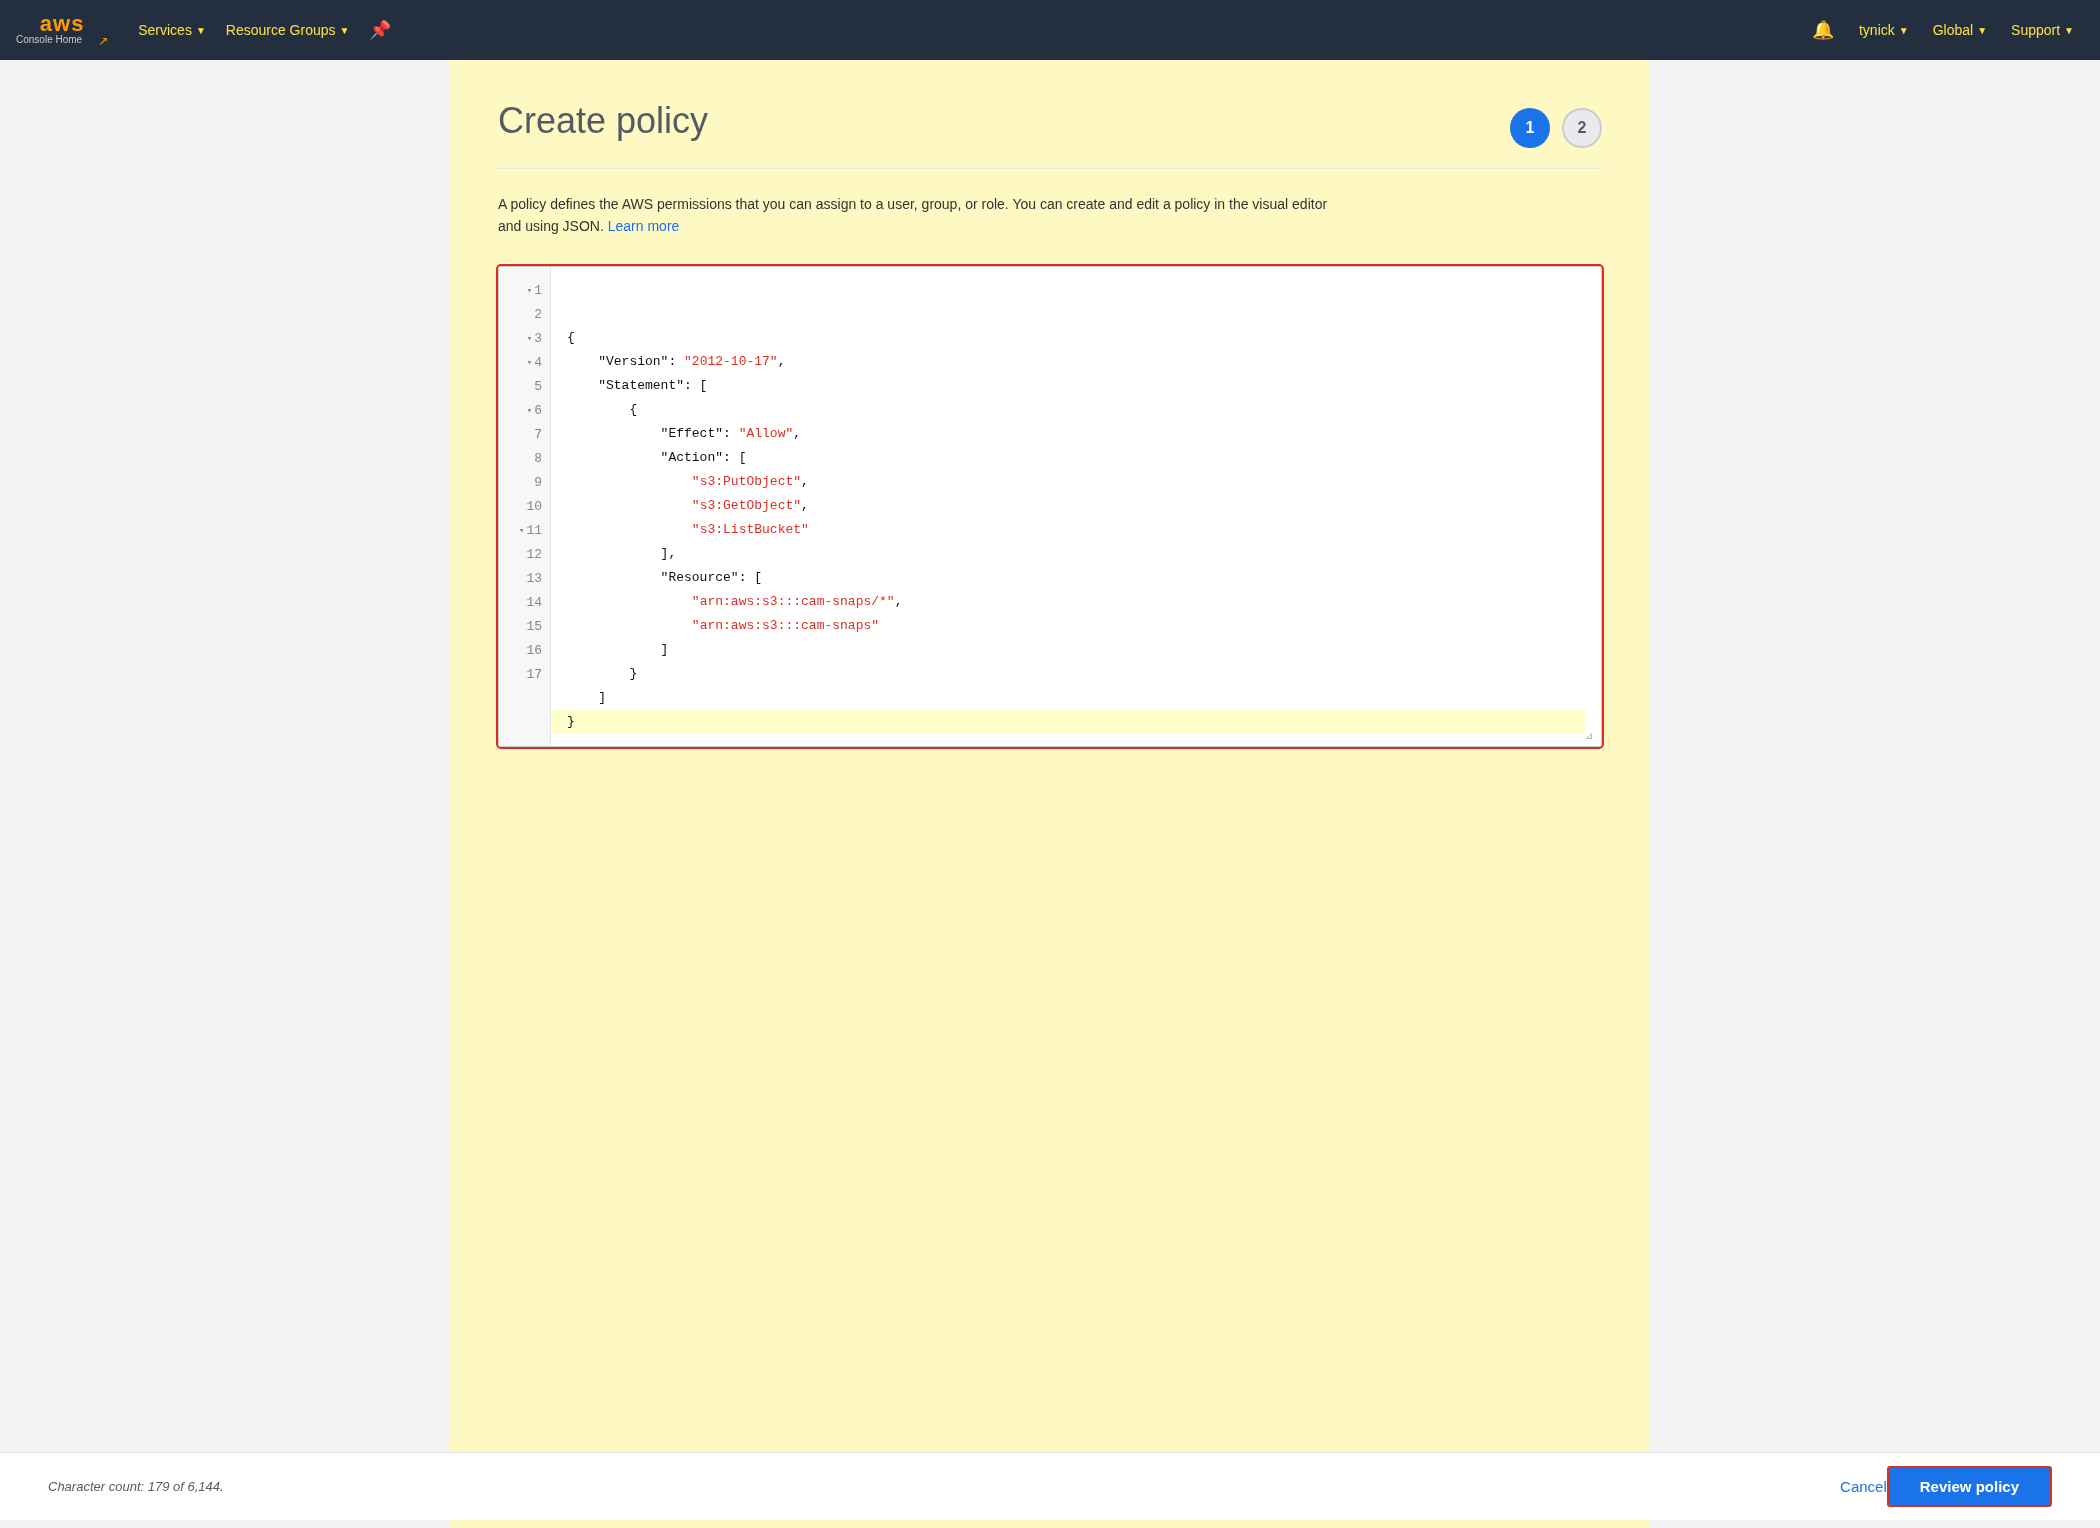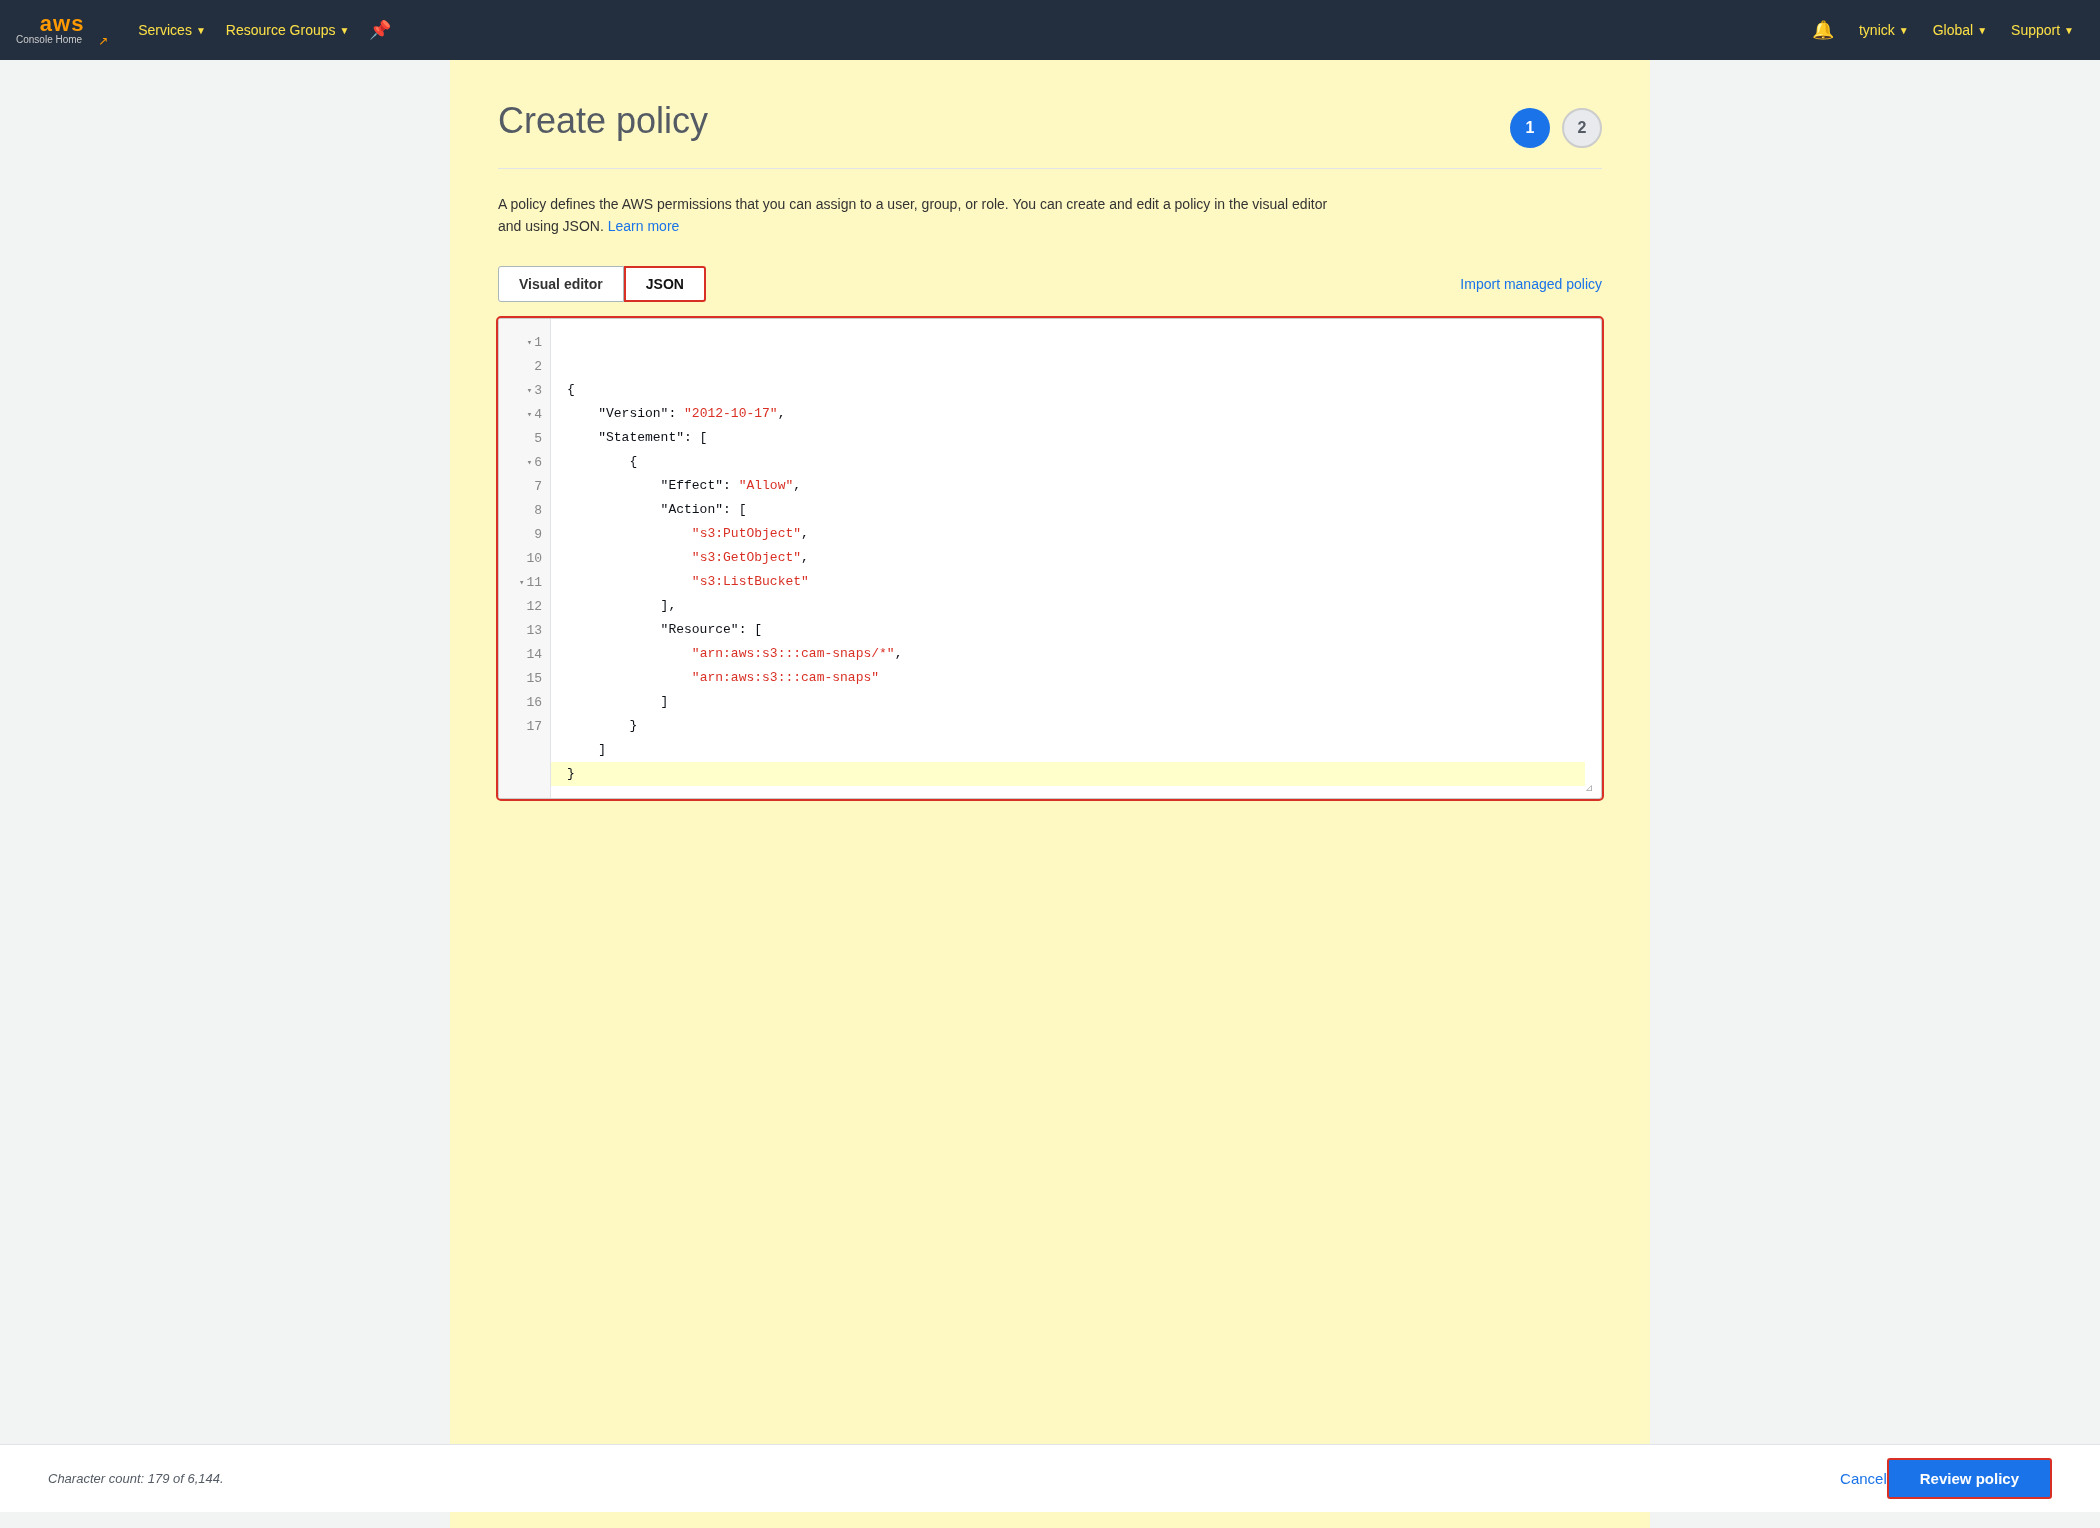--- a/index.html
+++ b/index.html
@@ -248,21 +248,21 @@
       width: 12px;
       height: 12px;
       cursor: se-resize;
       color: #aaa;
       font-size: 10px;
     }
 
     
     .bottom-bar {
       position: fixed;
-      bottom: 16px;
+      bottom: 8px;
       left: 0;
       right: 0;
       background: #fff;
       border-top: 1px solid #e1e4e8;
       height: 68px;
       display: flex;
       align-items: center;
       justify-content: space-between;
       padding: 0 48px;
     }
@@ -357,27 +357,20 @@
 
   <hr class="divider-line">
 
   <p class="description">
     <span>A policy defines the AWS permissions that you can assign to a user, group, or role. You can create and edit a policy in the visual editor</span>
     <br>
     <span>and using JSON.</span>
     <a href="#">Learn more</a>
   </p>
 
-  <div class="tabs-row">
-    <div class="tabs-left">
-      <button class="tab-btn">Visual editor</button>
-      <button class="tab-btn active">JSON</button>
-    </div>
-    <a href="#" class="import-link">Import managed policy</a>
-  </div>
 
   <div class="editor-container">
 
     <div class="line-numbers" id="line-numbers-gutter">
     <div class="line-num-row">
           <span class="collapse-arrow">▾</span>
           <span>1</span>
         </div>
         <div class="line-num-row">
           <span>2</span>

